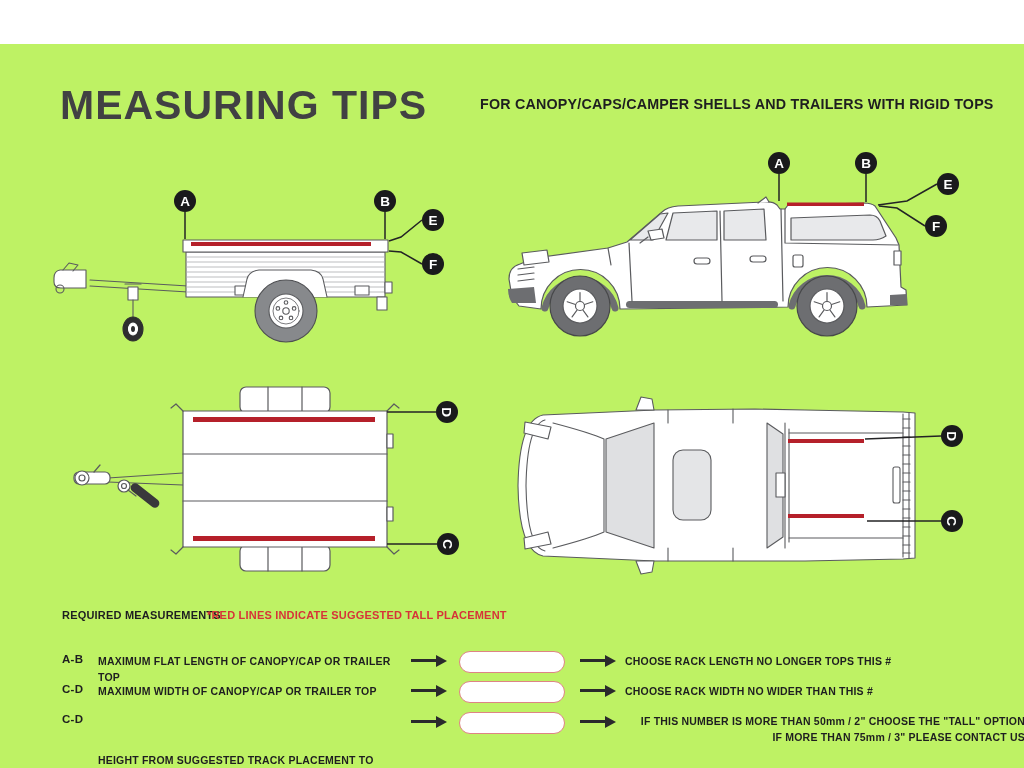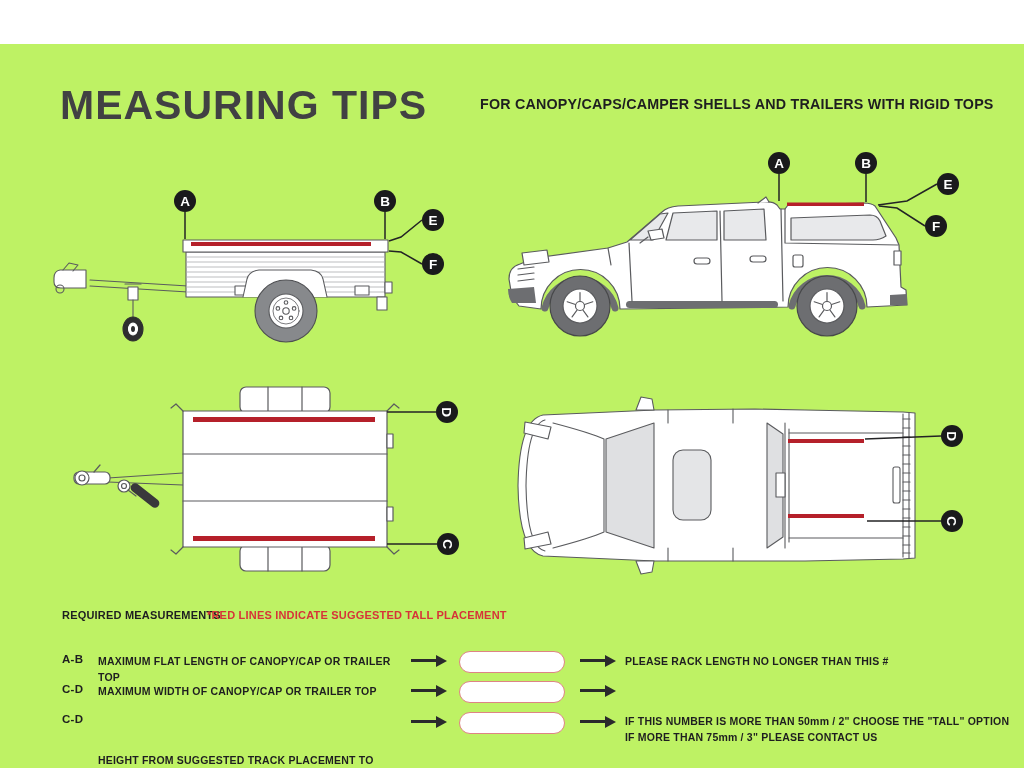--- a/index.html
+++ b/index.html
@@ -279,38 +279,39 @@
     <span class="black">REQUIRED MEASUREMENTS</span>
     <span class="red">*RED LINES INDICATE SUGGESTED TALL PLACEMENT</span>
   </div>
 
   <div class="mrow" style="top:0;">
     <div class="mlabel" style="top:609px;">A-B</div>
     <div class="mdesc" style="top:609px;">MAXIMUM  FLAT LENGTH OF CANOPY/CAP OR TRAILER TOP</div>
     <div class="arrow" style="left:411px;top:615px;"></div>
     <div class="pill" style="top:607px;"></div>
     <div class="arrow" style="left:580px;top:615px;"></div>
-    <div class="mresult" style="top:609px;">PLEASE RACK LENGTH NO LONGER THAN THIS #</div>
+    <div class="mresult" style="top:609px;">CHOOSE RACK LENGTH NO LONGER TOPS THIS #</div>
   </div>
 
   <div class="mrow" style="top:0;">
     <div class="mlabel" style="top:639px;">C-D</div>
     <div class="mdesc" style="top:639px;">MAXIMUM  WIDTH OF CANOPY/CAP OR TRAILER TOP</div>
     <div class="arrow" style="left:411px;top:645px;"></div>
     <div class="pill" style="top:637px;"></div>
     <div class="arrow" style="left:580px;top:645px;"></div>
+    <div class="mresult" style="top:639px;">CHOOSE RACK WIDTH NO WIDER THAN THIS #</div>
   </div>
 
   <div class="mrow" style="top:0;">
     <div class="mlabel" style="top:669px;">C-D</div>
     <div class="mdesc" style="top:708px;">HEIGHT FROM SUGGESTED TRACK PLACEMENT TO HIGHEST
 POINT/PEAK OF CANOPY/CAP OR TRAILER</div>
     <div class="arrow" style="left:411px;top:676px;"></div>
     <div class="pill" style="top:668px;"></div>
     <div class="arrow" style="left:580px;top:676px;"></div>
-    <div class="mresult" style="top:669px;">
+    <div class="mresult" style="top:669px;text-align:right;">
       <div>IF THIS NUMBER IS MORE THAN 50mm / 2" CHOOSE THE "TALL" OPTION</div>
       <div>IF MORE THAN 75mm / 3" PLEASE CONTACT US</div>
     </div>
   </div>
 
 
 </div>
 
 </body></html>

